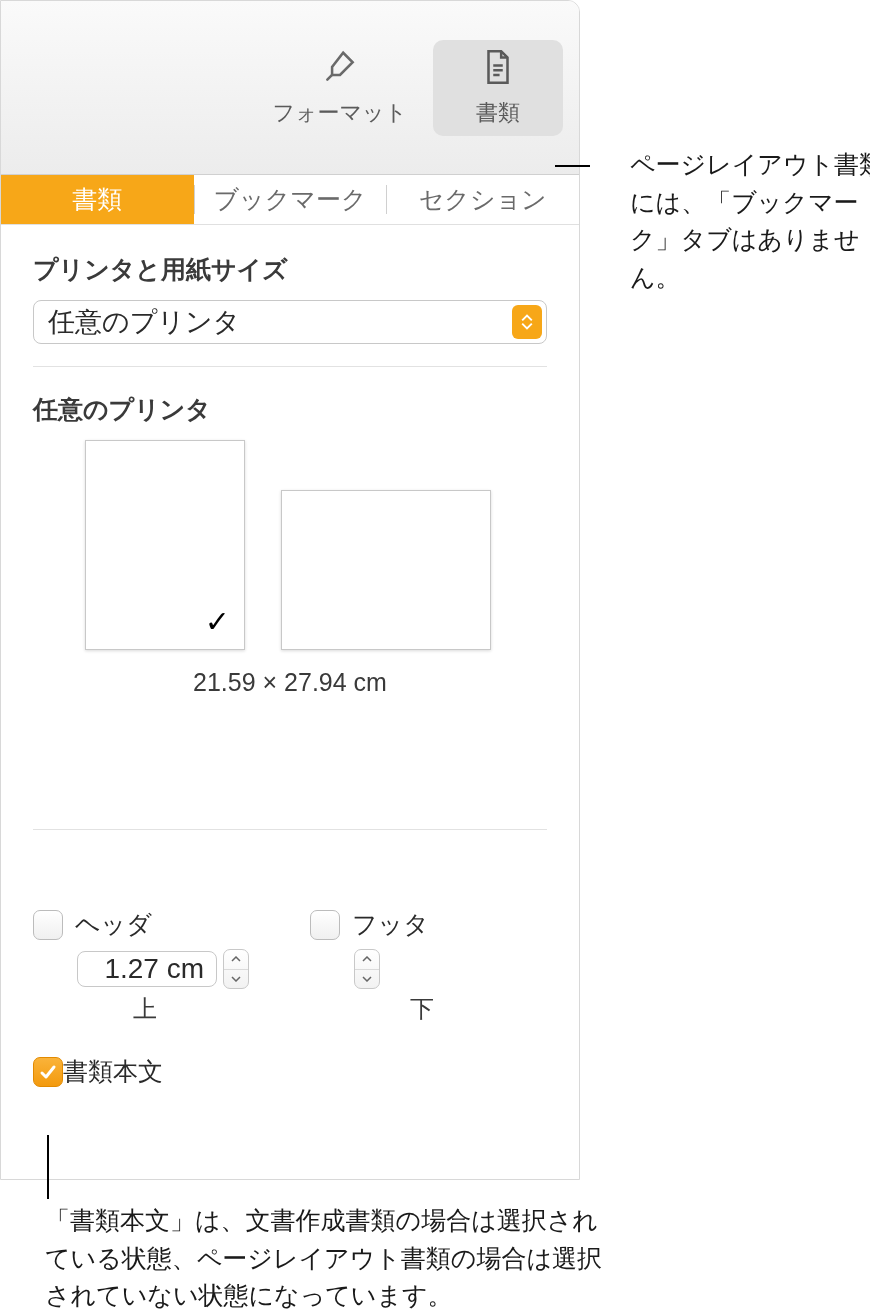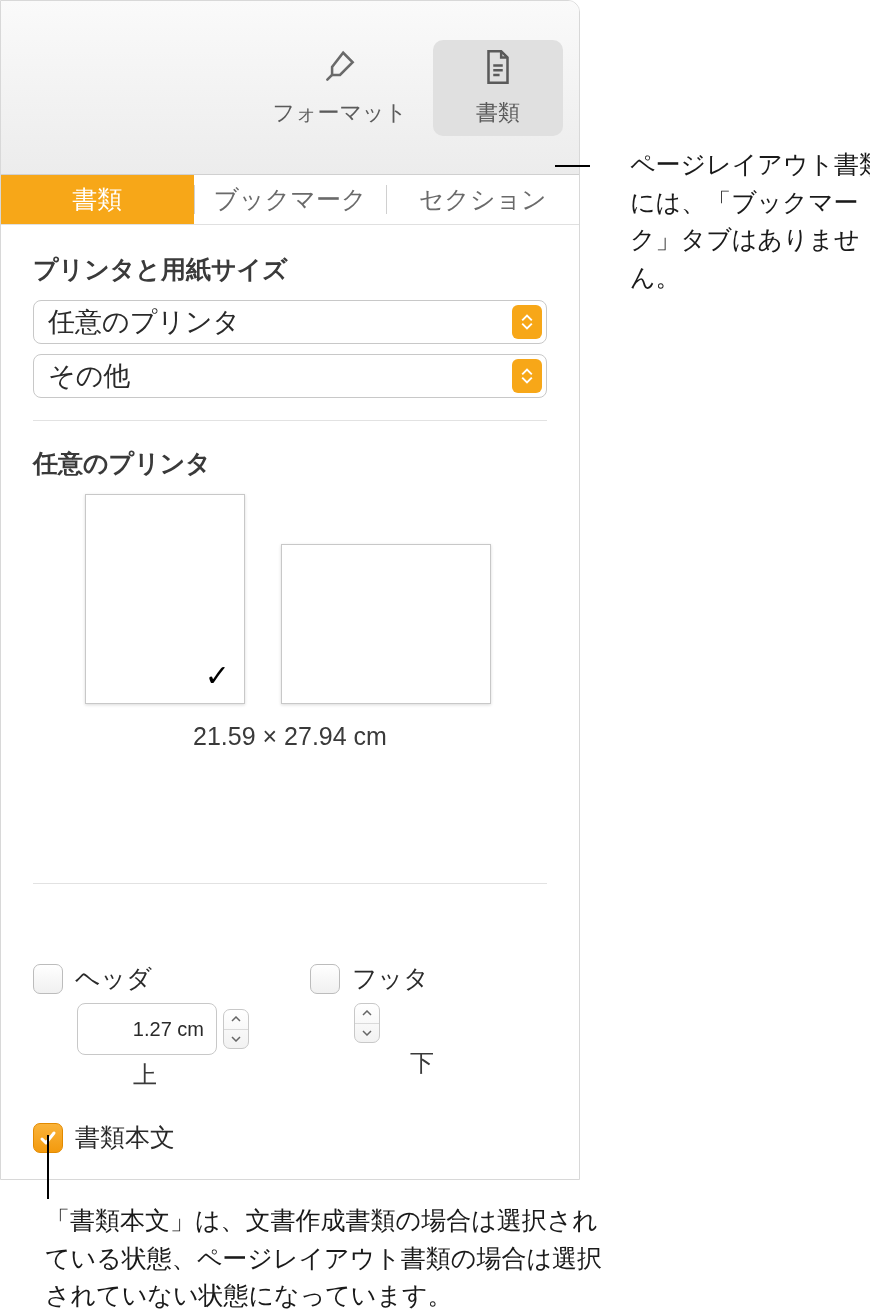--- a/index.html
+++ b/index.html
@@ -182,27 +182,27 @@
   .cb-label { font-size: 25px; color: #2a2a2a; }
   .stepper-row {
     display: flex;
     align-items: center;
     gap: 6px;
     padding-left: 44px;
     margin-bottom: 4px;
   }
   .stepper-input {
     width: 140px;
-    height: 52px;
+    height: 36px;
     border: 1px solid #c8c8c8;
     border-radius: 8px;
     background: #fff;
     text-align: right;
     padding: 0 12px;
-    font-size: 20px;
+    font-size: 28px;
     color: #2a2a2a;
   }
   .stepper-btns {
     width: 26px;
     height: 40px;
     border: 1px solid #c8c8c8;
     border-radius: 7px;
     background: linear-gradient(#ffffff,#f2f2f2);
     display: flex;
     flex-direction: column;
@@ -218,21 +218,21 @@
   }
   .stepper-btns div + div { border-top: 1px solid #dadada; }
   .sub-label {
     font-size: 24px;
     color: #3a3a3a;
     padding-left: 100px;
   }
   .body-cb-row {
     display: flex;
     align-items: center;
-    gap: 12px;
+    gap: 0;
     margin-top: 30px;
   }
   .callout {
     position: absolute;
     font-size: 25px;
     color: #1a1a1a;
     line-height: 1.5;
   }
   .callout-line {
     position: absolute;
@@ -285,33 +285,20 @@
           <svg viewBox="0 0 10 6">
               <path d="M1 5 L5 1 L9 5" fill="none" stroke="#fff" stroke-width="1.6"></path>
             </svg>
           <svg viewBox="0 0 10 6">
               <path d="M1 1 L5 5 L9 1" fill="none" stroke="#fff" stroke-width="1.6"></path>
             </svg>
         </span>
       </div>
     </div>
 
-    <div class="select-row">
-      <div class="select">
-        <span>その他</span>
-        <span class="arrows">
-          <svg viewBox="0 0 10 6">
-              <path d="M1 5 L5 1 L9 5" fill="none" stroke="#fff" stroke-width="1.6"></path>
-            </svg>
-          <svg viewBox="0 0 10 6">
-              <path d="M1 1 L5 5 L9 1" fill="none" stroke="#fff" stroke-width="1.6"></path>
-            </svg>
-        </span>
-      </div>
-    </div>
 
     <div class="divider"></div>
 
     <div class="section-title">任意のプリンタ</div>
 
     <div class="orientation-row">
       <div class="orient-box orient-portrait">
         <span class="orient-check">✓</span>
       </div>
       <div class="orient-box orient-landscape"></div>

